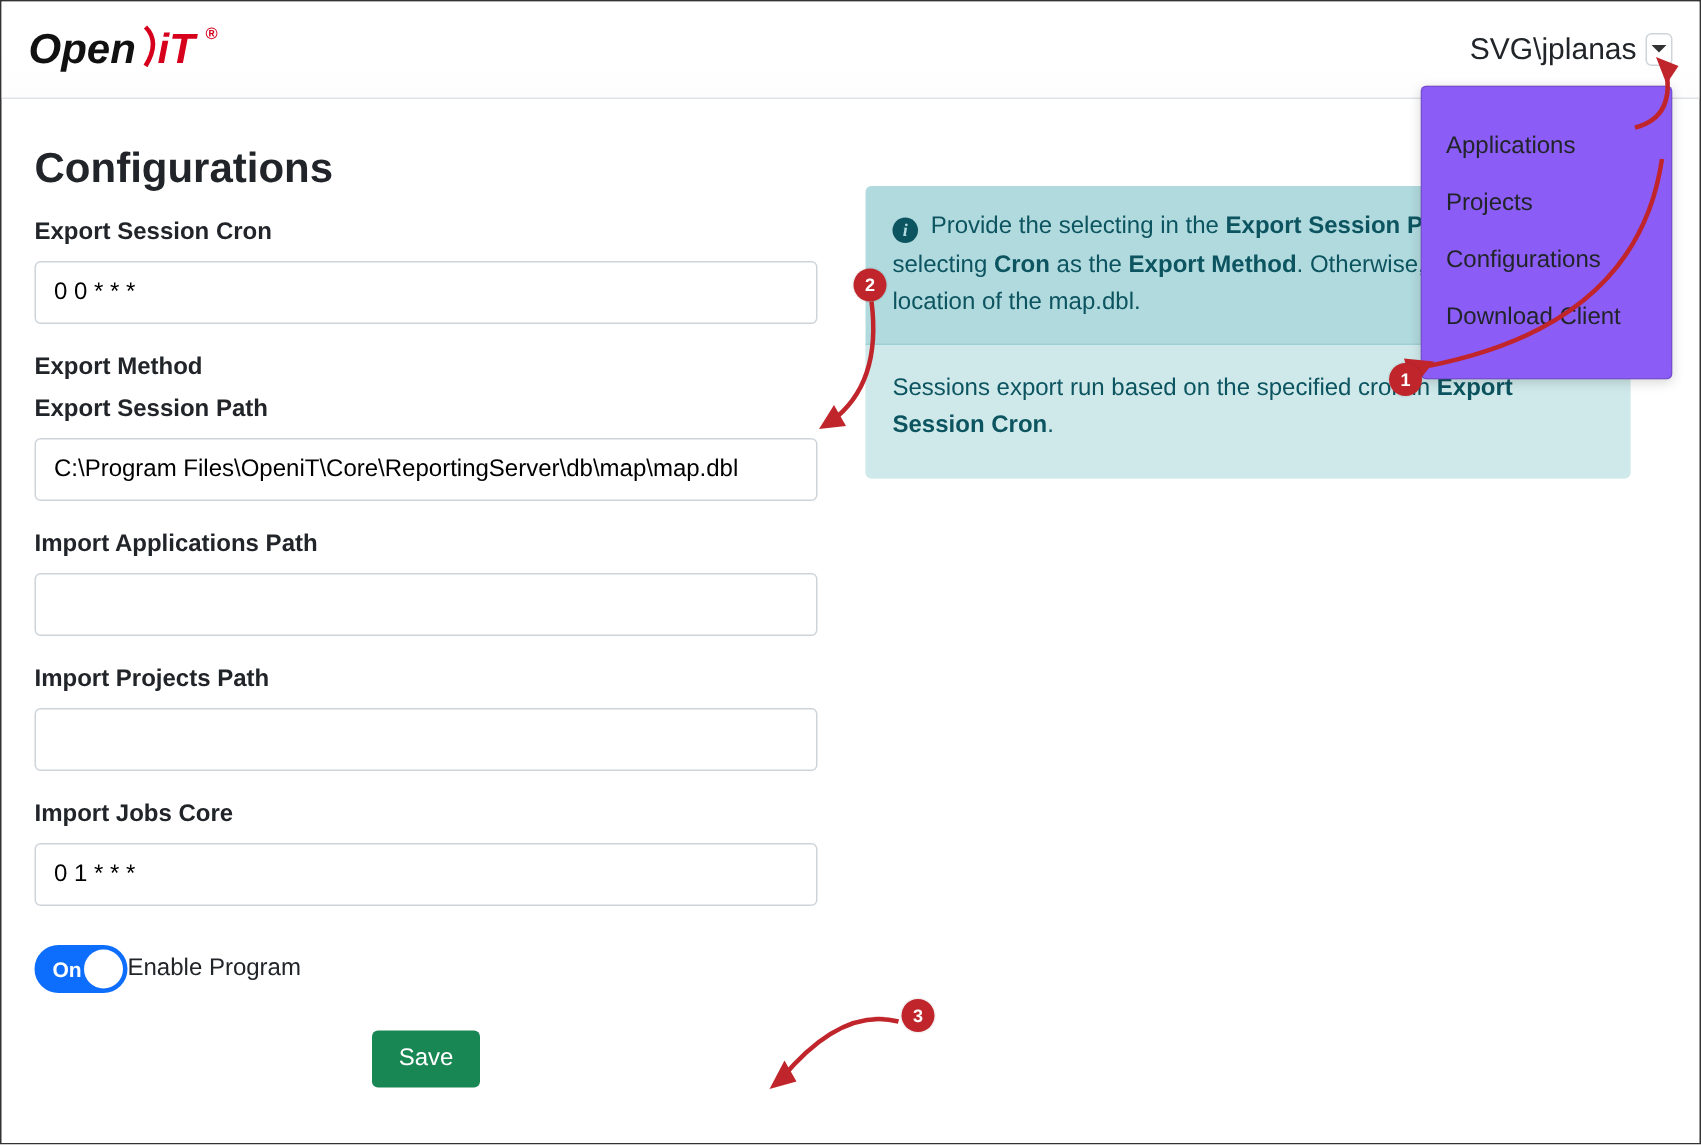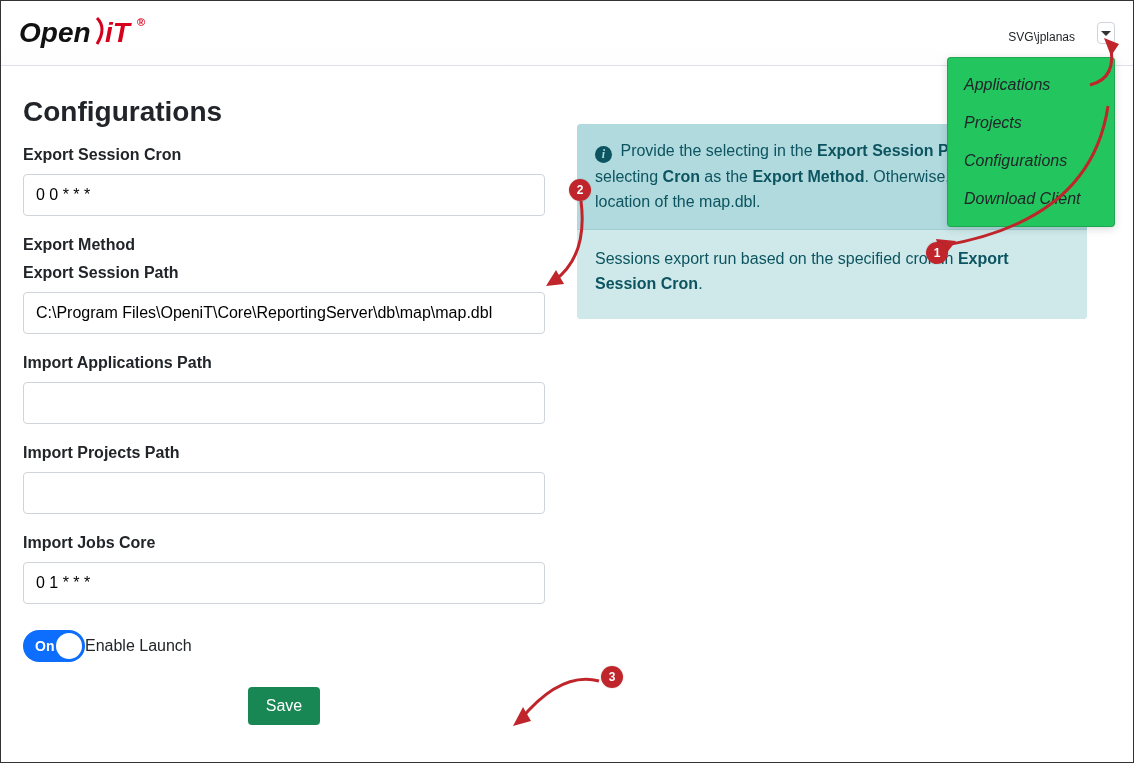--- a/index.html
+++ b/index.html
@@ -23,48 +23,47 @@
     background: linear-gradient(#fff, #fff 60%, #fdfdfd);
     display: flex;
     align-items: center;
     justify-content: space-between;
     padding: 0 18px 0 18px;
   }
   .logo { display: flex; align-items: baseline; font-weight: 700; }
   .logo svg { display: block; }
   .user-area {
     display: flex;
-    align-items: flex-end;
-    gap: 22px;
-    font-size: 12px;
+    align-items: flex-start;
+    gap: 6px;
+    font-size: 20px;
     color: #212529;
   }
   .caret-btn {
     border: 1px solid #ced4da;
     border-radius: 4px;
     width: 18px;
     height: 22px;
     display: flex;
     align-items: center;
     justify-content: center;
     background: #fff;
   }
   .caret { width:0;height:0;border-left:5px solid transparent;border-right:5px solid transparent;border-top:5px solid #333; }
   .dropdown {
     position: absolute;
     top: 56px;
     right: 18px;
     width: 168px;
-    background: #22c55e;
+    background: #8b5cf6;
     border: 1px solid rgba(0,0,0,.15);
     border-radius: 4px;
     box-shadow: 0 2px 8px rgba(0,0,0,.15);
-    padding: 8px 0;
+    padding: 21px 0;
     z-index: 50;
-    font-style: italic;
   }
   .dropdown-item {
     padding: 10px 16px;
     font-size: 16px;
     color: #212529;
     cursor: pointer;
   }
   .content {
     padding: 30px 0 20px 22px;
     display: flex;
@@ -244,21 +243,21 @@
       <div class="form-label">Import Projects Path</div>
       <input class="form-control" value="" style="">
 
       <div class="form-label">Import Jobs Core</div>
       <input class="form-control" value="0 1 * * *" style="">
 
       <div class="toggle-row">
         <div class="toggle">
           <span>On</span>
         </div>
-        <span style="font-size:16px;">Enable Launch</span>
+        <span style="font-size:16px;">Enable Program</span>
       </div>
 
       <div class="save-row">
         <button class="btn-save">Save</button>
       </div>
     </div>
 
     <div class="info-panel">
       <div class="info-top">
         <span class="info-icon">i</span>

